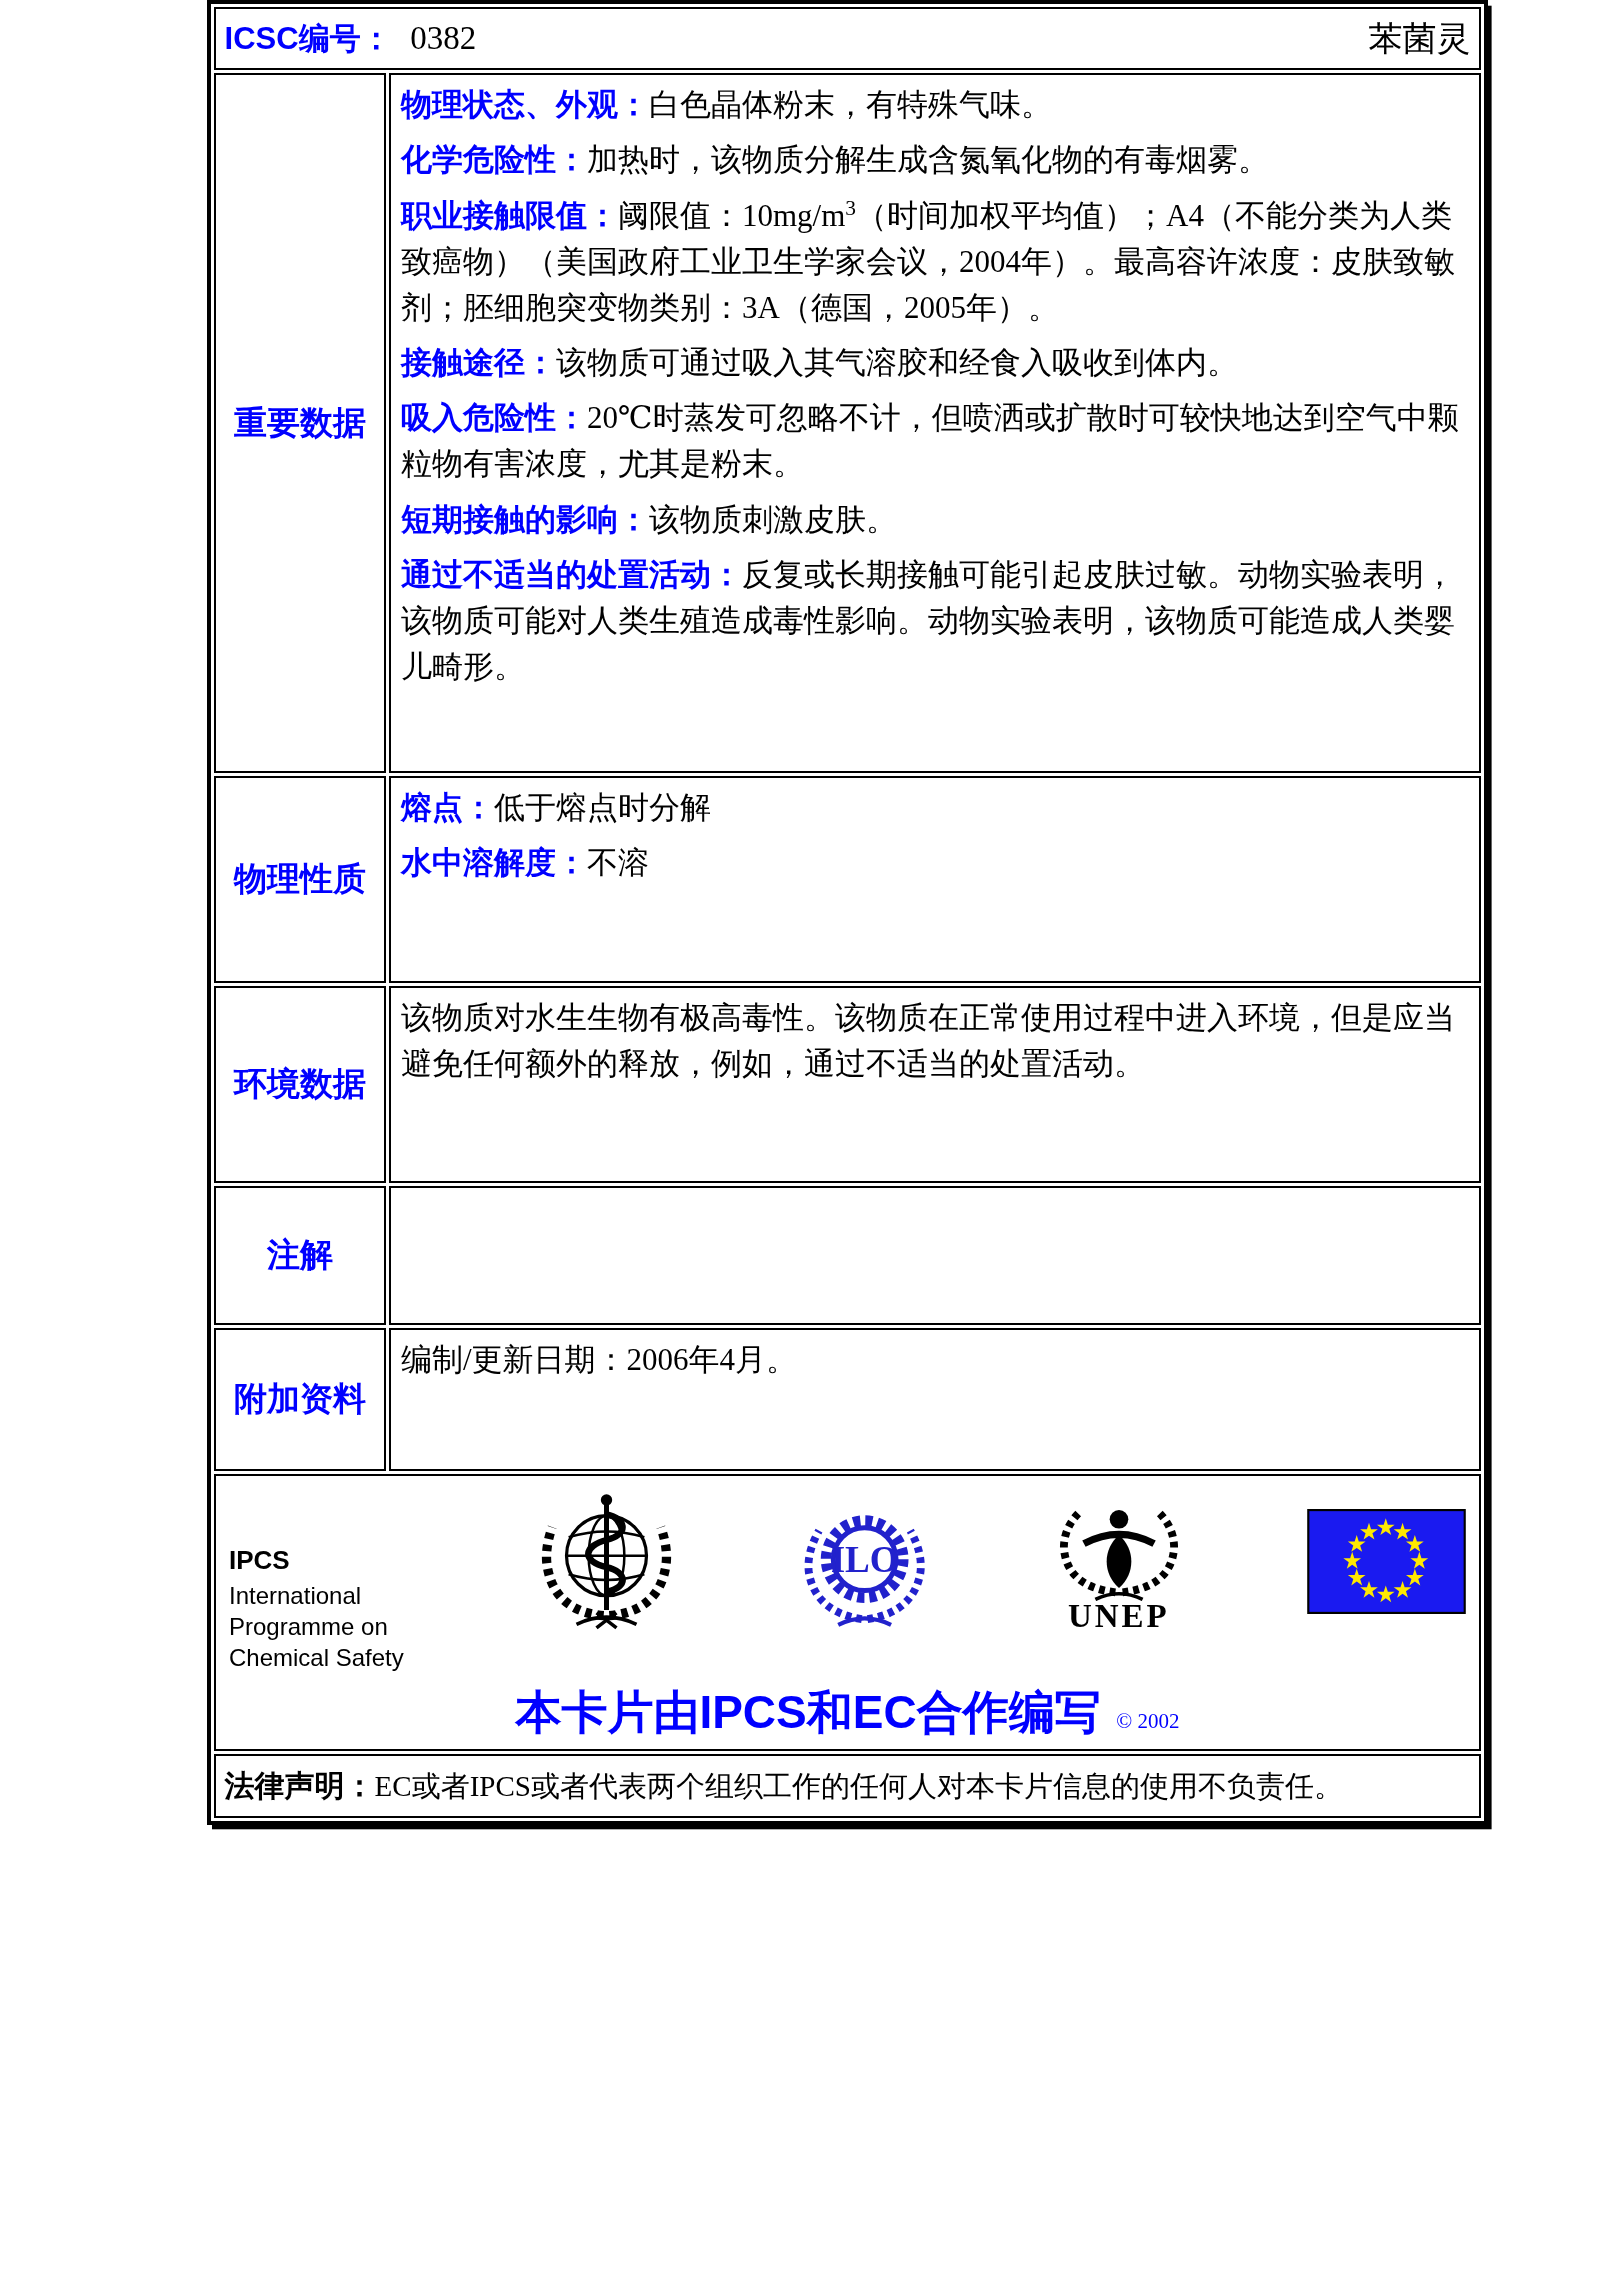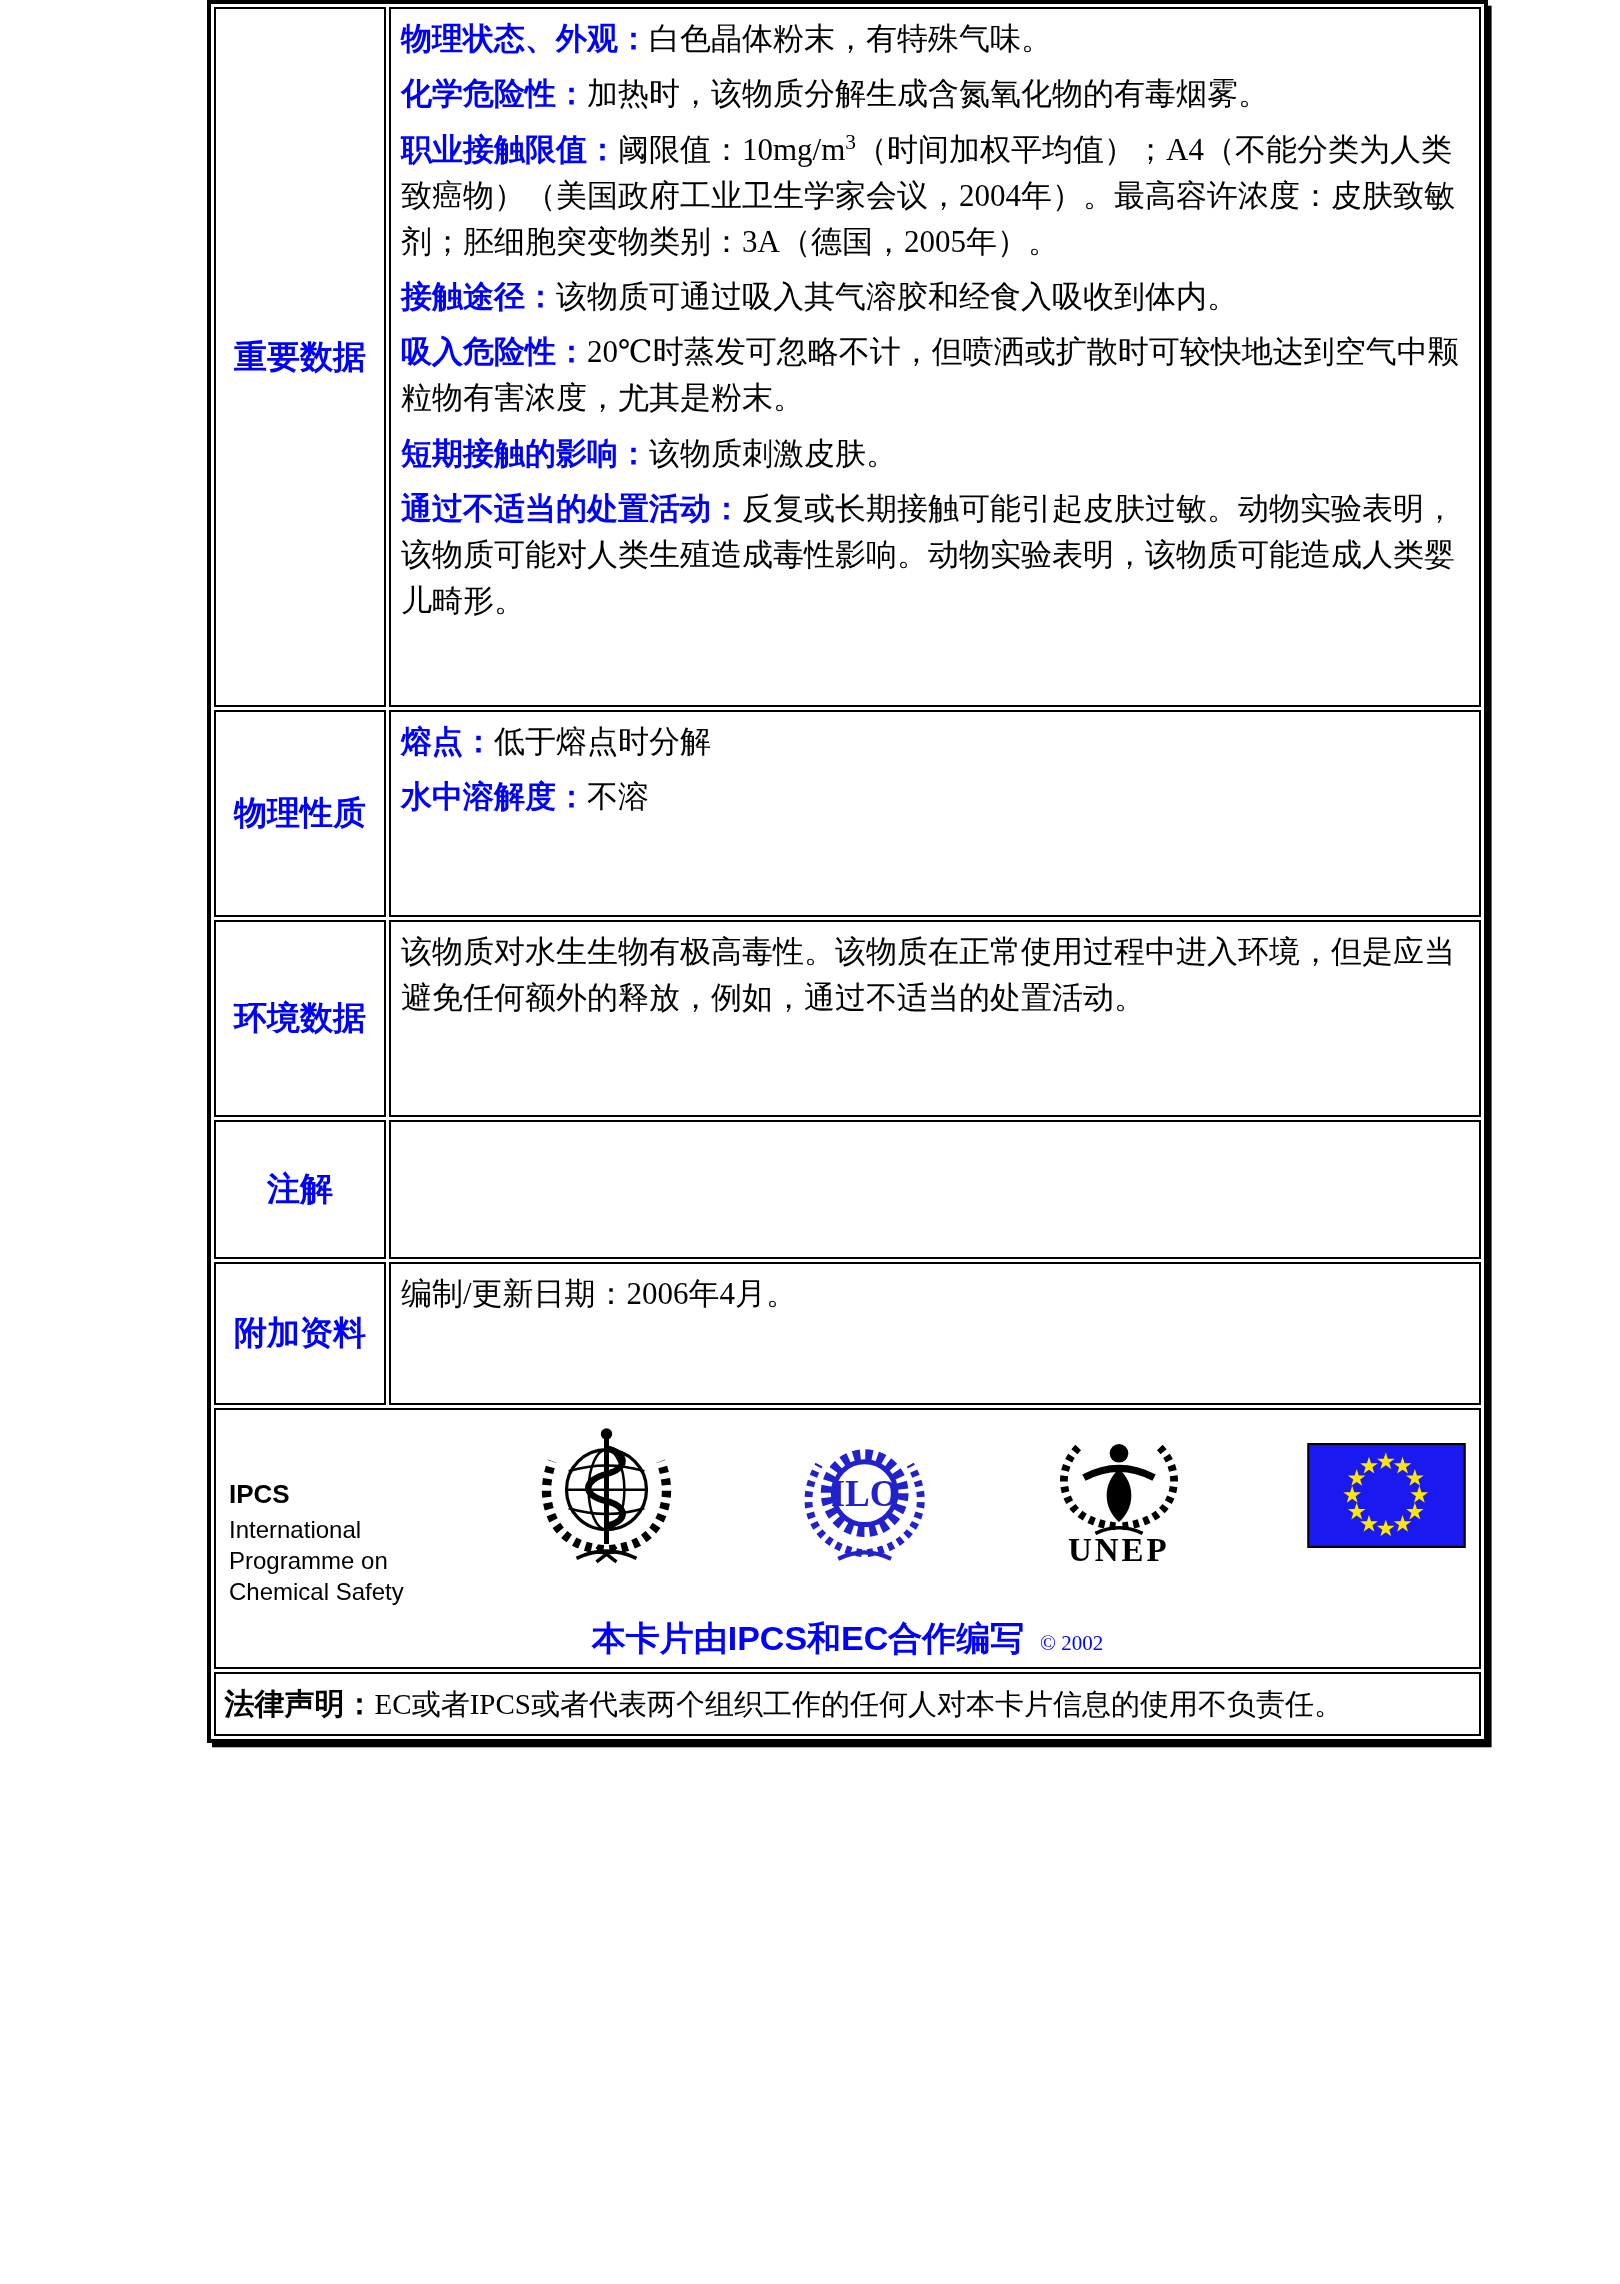--- a/index.html
+++ b/index.html
@@ -56,39 +56,49 @@
   .logo-strip{display:flex;justify-content:space-between;align-items:flex-start;}
   .ipcs-block{font-family:"Liberation Sans","DejaVu Sans",sans-serif;padding-top:13px;width:186px;}
   .ipcs-title{font-size:26px;font-weight:bold;line-height:39px;margin-top:42px;}
   .ipcs-line{font-size:24px;line-height:31px;}
   .logo-who{margin-top:4.3px;}
   .logo-ilo{margin-top:13px;}
   .unep-block{margin-top:5.7px;text-align:center;}
   .unep-word{font-family:"Liberation Serif","DejaVu Serif",serif;font-weight:bold;font-size:33px;letter-spacing:2.9px;margin-top:-4.3px;}
   .logo-eu{margin-top:23px;}
   .caption{text-align:center;margin-top:8.6px;color:var(--blue);}
-  .caption-main{font-family:"Liberation Sans","DejaVu Sans",sans-serif;font-weight:bold;font-size:34px;}
+  .caption-main{font-family:"Liberation Sans","DejaVu Sans",sans-serif;font-weight:bold;font-size:46px;}
   .caption-copy{font-size:21px;margin-left:15.7px;}
   .legal-cell{height:64px;vertical-align:middle;padding:0 8.6px;font-size:29px;}
   .legal-label{font-family:"Liberation Sans","DejaVu Sans",sans-serif;font-weight:bold;font-size:30px;}
 </style>
 </head>
 <body>
 
 <div class="sheet">
   <div class="content">
 
 
     <table class="card">
       <colgroup>
           <col class="c-label">
           <col class="c-content">
         </colgroup>
 
       <tbody>
+          <tr>
+        <td colspan="2" class="header-cell">
+          <div class="hdr">
+            <span>
+              <span class="icsc-label">ICSC编号：</span><span class="icsc-value">0382</span>
+            </span>
+            <span class="chem-name">苯菌灵</span>
+          </div>
+        </td>
+      </tr>
 
       <tr>
         <td class="label-cell r-important-h">重要数据</td>
         <td class="content-cell r-important-h">
               <p><span class="flabel">物理状态、外观：</span>白色晶体粉末，有特殊气味。</p>
               <p><span class="flabel">化学危险性：</span>加热时，该物质分解生成含氮氧化物的有毒烟雾。</p>
               <p><span class="flabel">职业接触限值：</span>阈限值：10mg/m<sup>3</sup>（时间加权平均值）；A4（不能分类为人类致癌物）（美国政府工业卫生学家会议，2004年）。最高容许浓度：皮肤致敏剂；胚细胞突变物类别：3A（德国，2005年）。</p>
               <p><span class="flabel">接触途径：</span>该物质可通过吸入其气溶胶和经食入吸收到体内。</p>
               <p><span class="flabel">吸入危险性：</span>20℃时蒸发可忽略不计，但喷洒或扩散时可较快地达到空气中颗粒物有害浓度，尤其是粉末。</p>
               <p><span class="flabel">短期接触的影响：</span>该物质刺激皮肤。</p>

